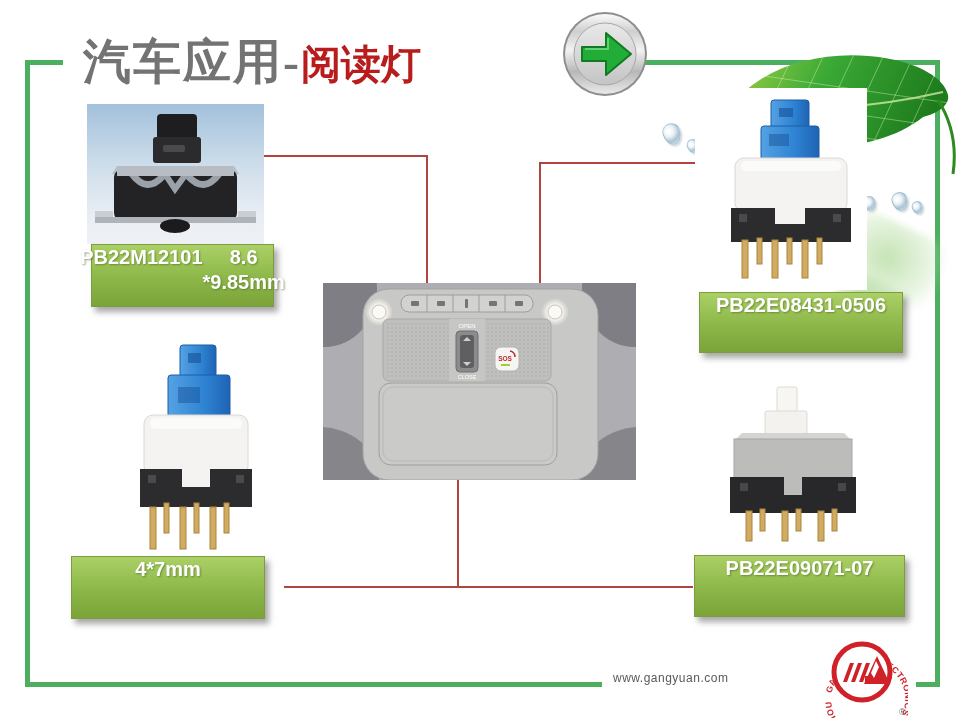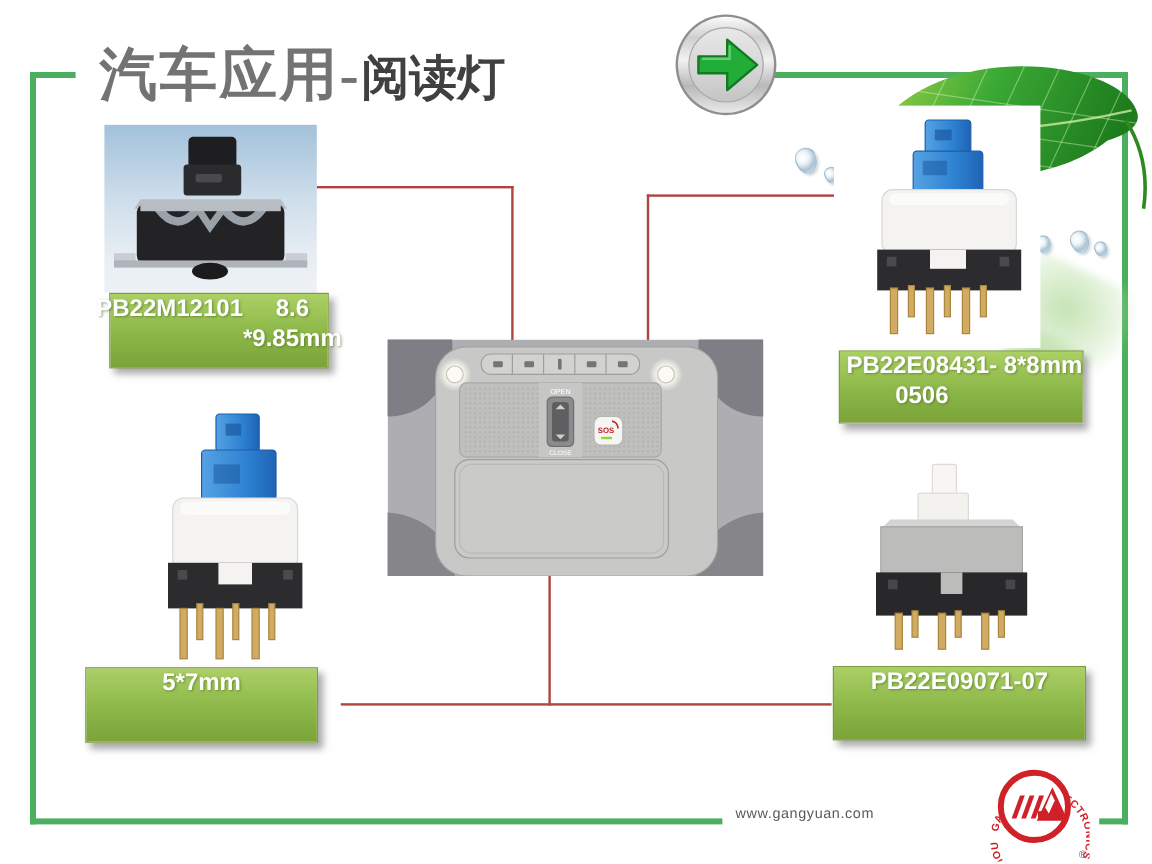--- a/index.html
+++ b/index.html
@@ -8,21 +8,21 @@
   
   .frame{position:absolute;background:#4caf5f;}
   
   .redline{position:absolute;background:#b04540;}
   .arrowhead{position:absolute;width:0;height:0;border-top:7px solid transparent;
              border-bottom:5px solid transparent;border-left:13px solid #2f9e23;}
   
   .title{position:absolute;left:83px;top:30px;white-space:nowrap;
          font-family:"Liberation Serif","DejaVu Serif",serif;font-weight:700;}
   .title .main{font-size:48px;color:#737373;letter-spacing:2px;}
-  .title .accent{font-size:40px;color:#404040;font-family:Liberation Mono, monospace;}
+  .title .accent{font-size:40px;color:#b91c1c;font-family:Liberation Mono, monospace;}
   
   .label{position:absolute;display:flex;flex-direction:row;justify-content:center;
          background:linear-gradient(180deg,#abd066 0%,#8cb748 55%,#7ba339 100%);
          border:1px solid #7d9c3f;box-shadow:4px 5px 6px rgba(110,110,110,.6);
          color:#fff;text-align:center;font-weight:bold;
          text-shadow:1px 1px 2px rgba(70,95,25,.55);}
   .label span{display:block;font-size:20px;line-height:25px;}
   .photo{position:absolute;}
   .photo svg{display:block;width:100%;height:100%;}
   .p1bg{background:linear-gradient(180deg,#a3c1db 0%,#cfdeeb 45%,#e9eef4 80%,#eef2f6 100%);}
@@ -169,21 +169,20 @@
           <rect x="92" y="150" width="5" height="26"></rect>
           <rect x="122" y="150" width="5" height="26"></rect>
         <rect x="47" y="152" width="6" height="38"></rect>
           <rect x="77" y="152" width="6" height="38"></rect>
           <rect x="107" y="152" width="6" height="38"></rect>
       </g>
     </svg>
   </div>
   <div class="label" style="left:699px;top:292px;width:202px;height:59px;">
     <span>PB22E08431-0506</span>
-    <span>8*8mm</span>
   </div>
 
   <div class="photo whitebg" style="left:110px;top:335px;width:165px;height:218px;">
     <svg viewBox="0 0 165 218">
       <defs>
         <linearGradient id="blu2" x1="0" y1="0" x2="1" y2="0">
           <stop offset="0" stop-color="#55a2e4"></stop>
             <stop offset="0.6" stop-color="#2e82d2"></stop>
             <stop offset="1" stop-color="#1f63b4"></stop>
         </linearGradient>
@@ -202,21 +201,21 @@
         <rect x="54" y="168" width="5" height="30"></rect>
           <rect x="84" y="168" width="5" height="30"></rect>
           <rect x="114" y="168" width="5" height="30"></rect>
         <rect x="40" y="172" width="6" height="42"></rect>
           <rect x="70" y="172" width="6" height="42"></rect>
           <rect x="100" y="172" width="6" height="42"></rect>
       </g>
     </svg>
   </div>
   <div class="label" style="left:71px;top:556px;width:192px;height:61px;">
-    <span>5*7mm</span>
+    <span>4*7mm</span>
   </div>
 
   <div class="photo whitebg" style="left:720px;top:383px;width:170px;height:160px;">
     <svg viewBox="0 0 170 160">
       <rect x="57" y="4" width="20" height="26" rx="2" fill="#f7f6f2" stroke="#dddbd5"></rect>
       <rect x="45" y="28" width="42" height="26" rx="2" fill="#f3f2ee" stroke="#dddbd5"></rect>
       <path d="M22,50 L124,50 L132,58 L14,58 Z" fill="#d4d4d2"></path>
       <rect x="14" y="56" width="118" height="40" fill="#bcbcba" stroke="#a4a4a2"></rect>
       <rect x="10" y="94" width="126" height="36" fill="#28282a"></rect>
       <rect x="64" y="94" width="18" height="18" fill="#bcbcba"></rect>

